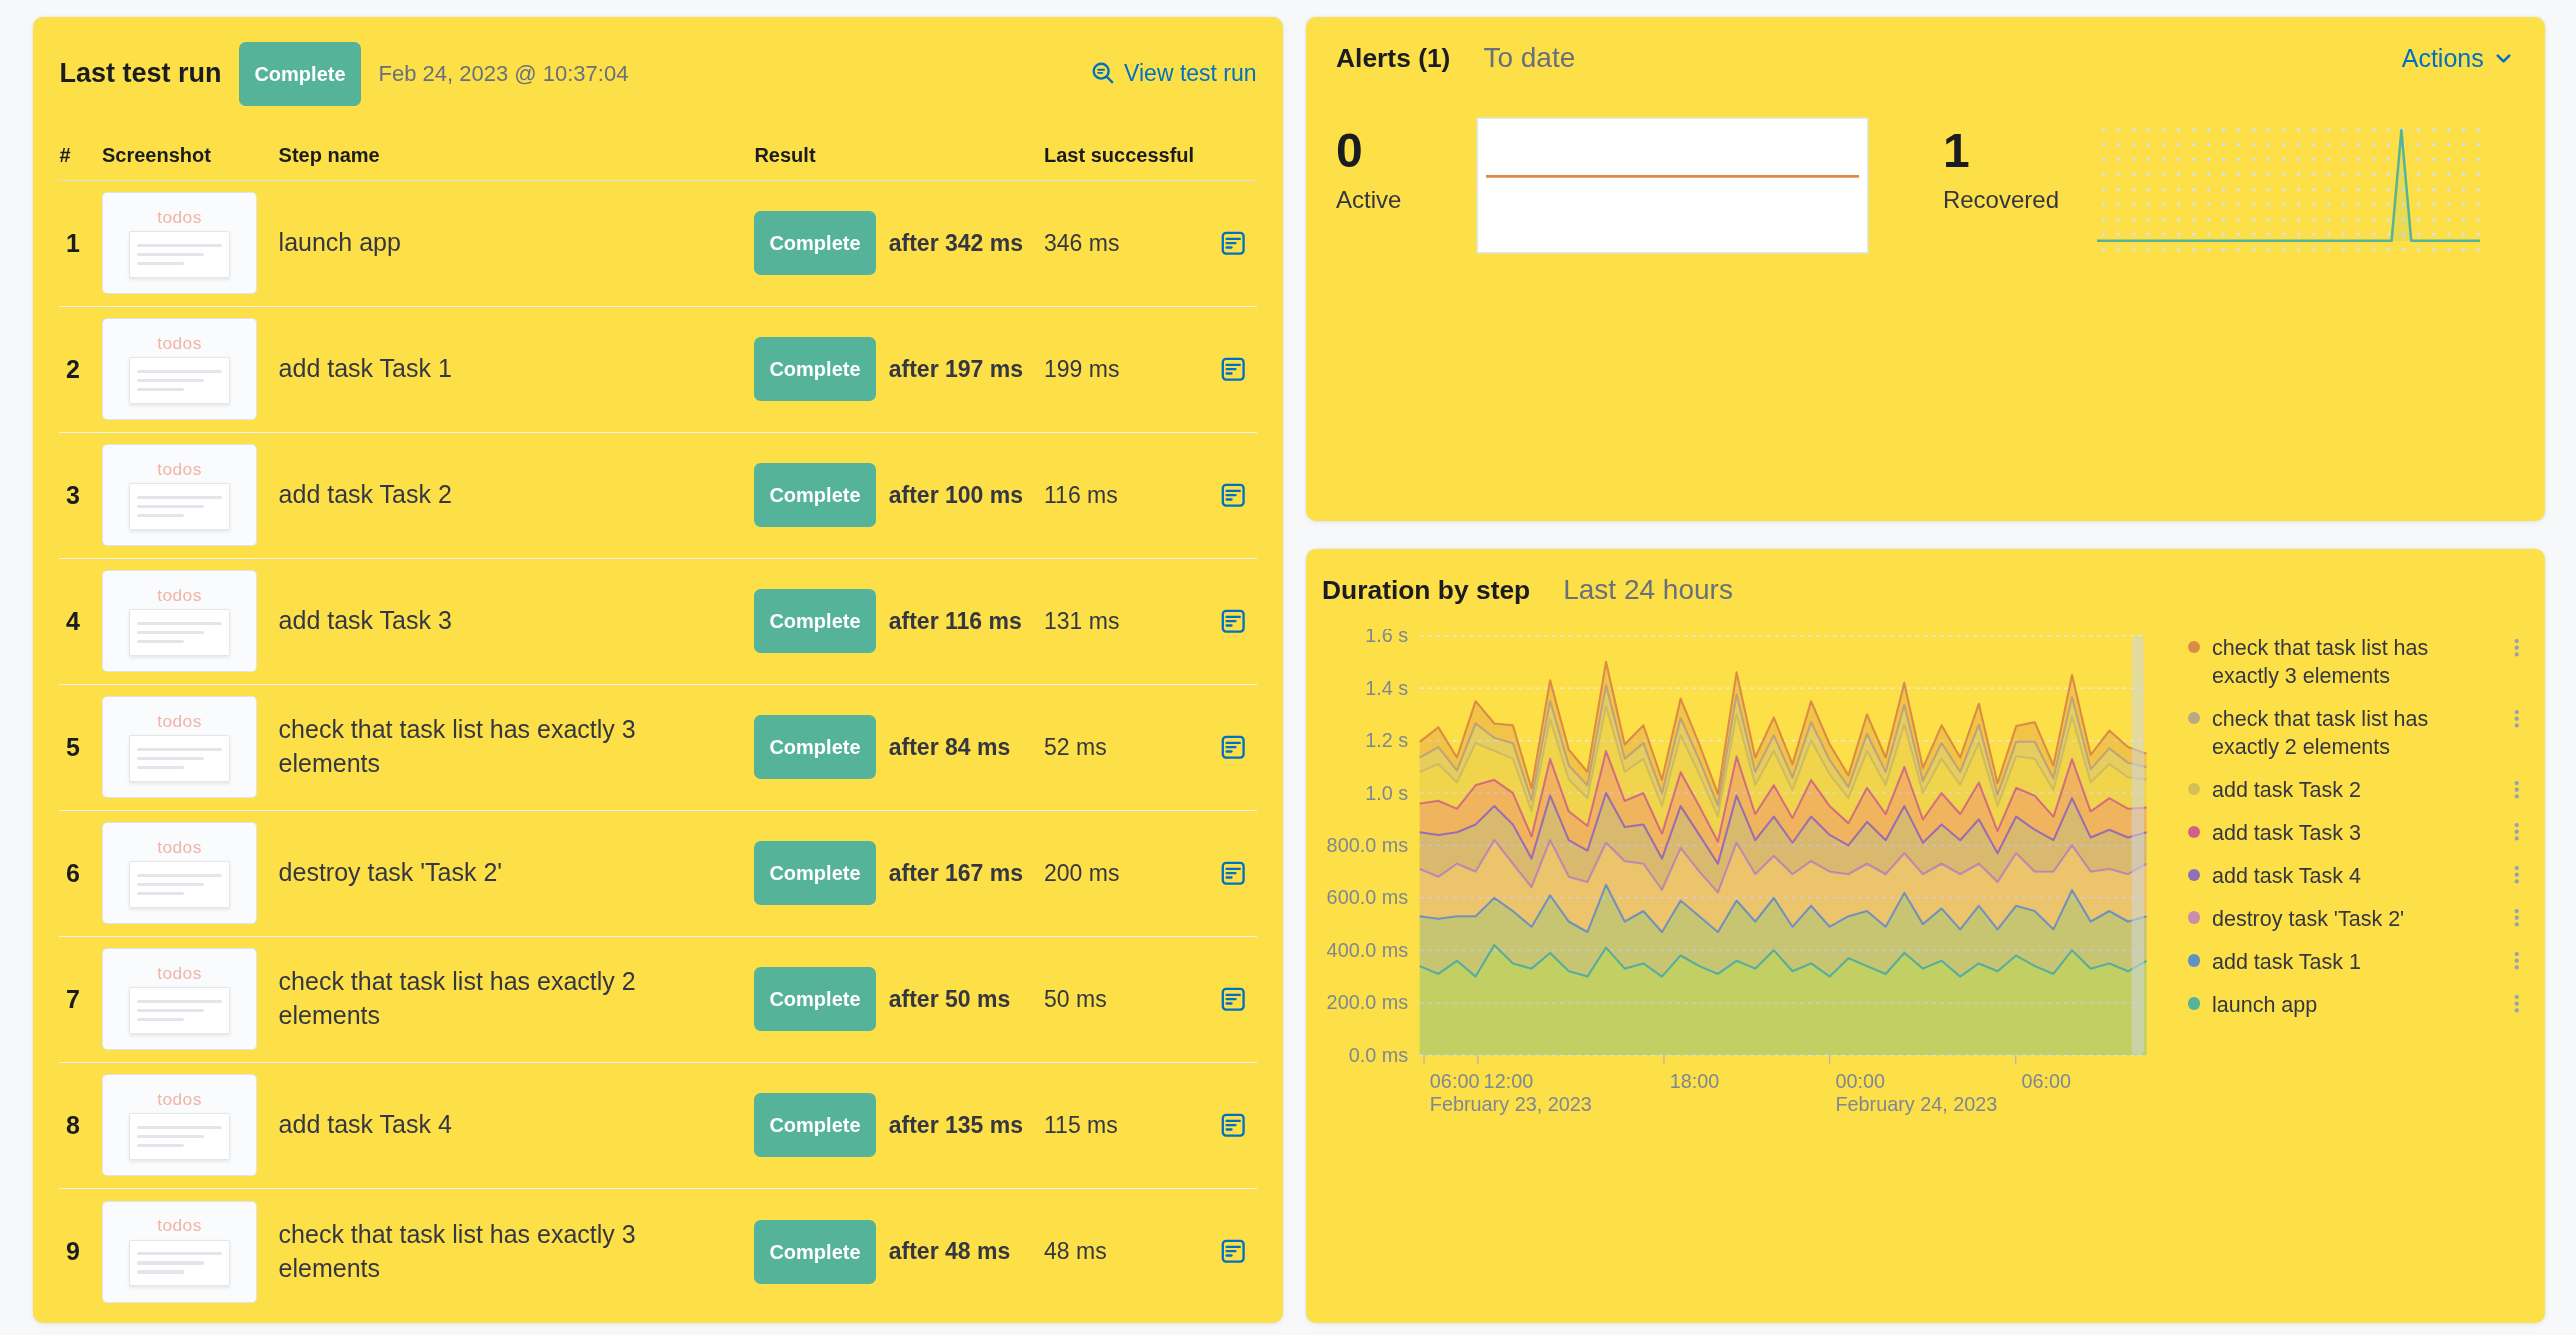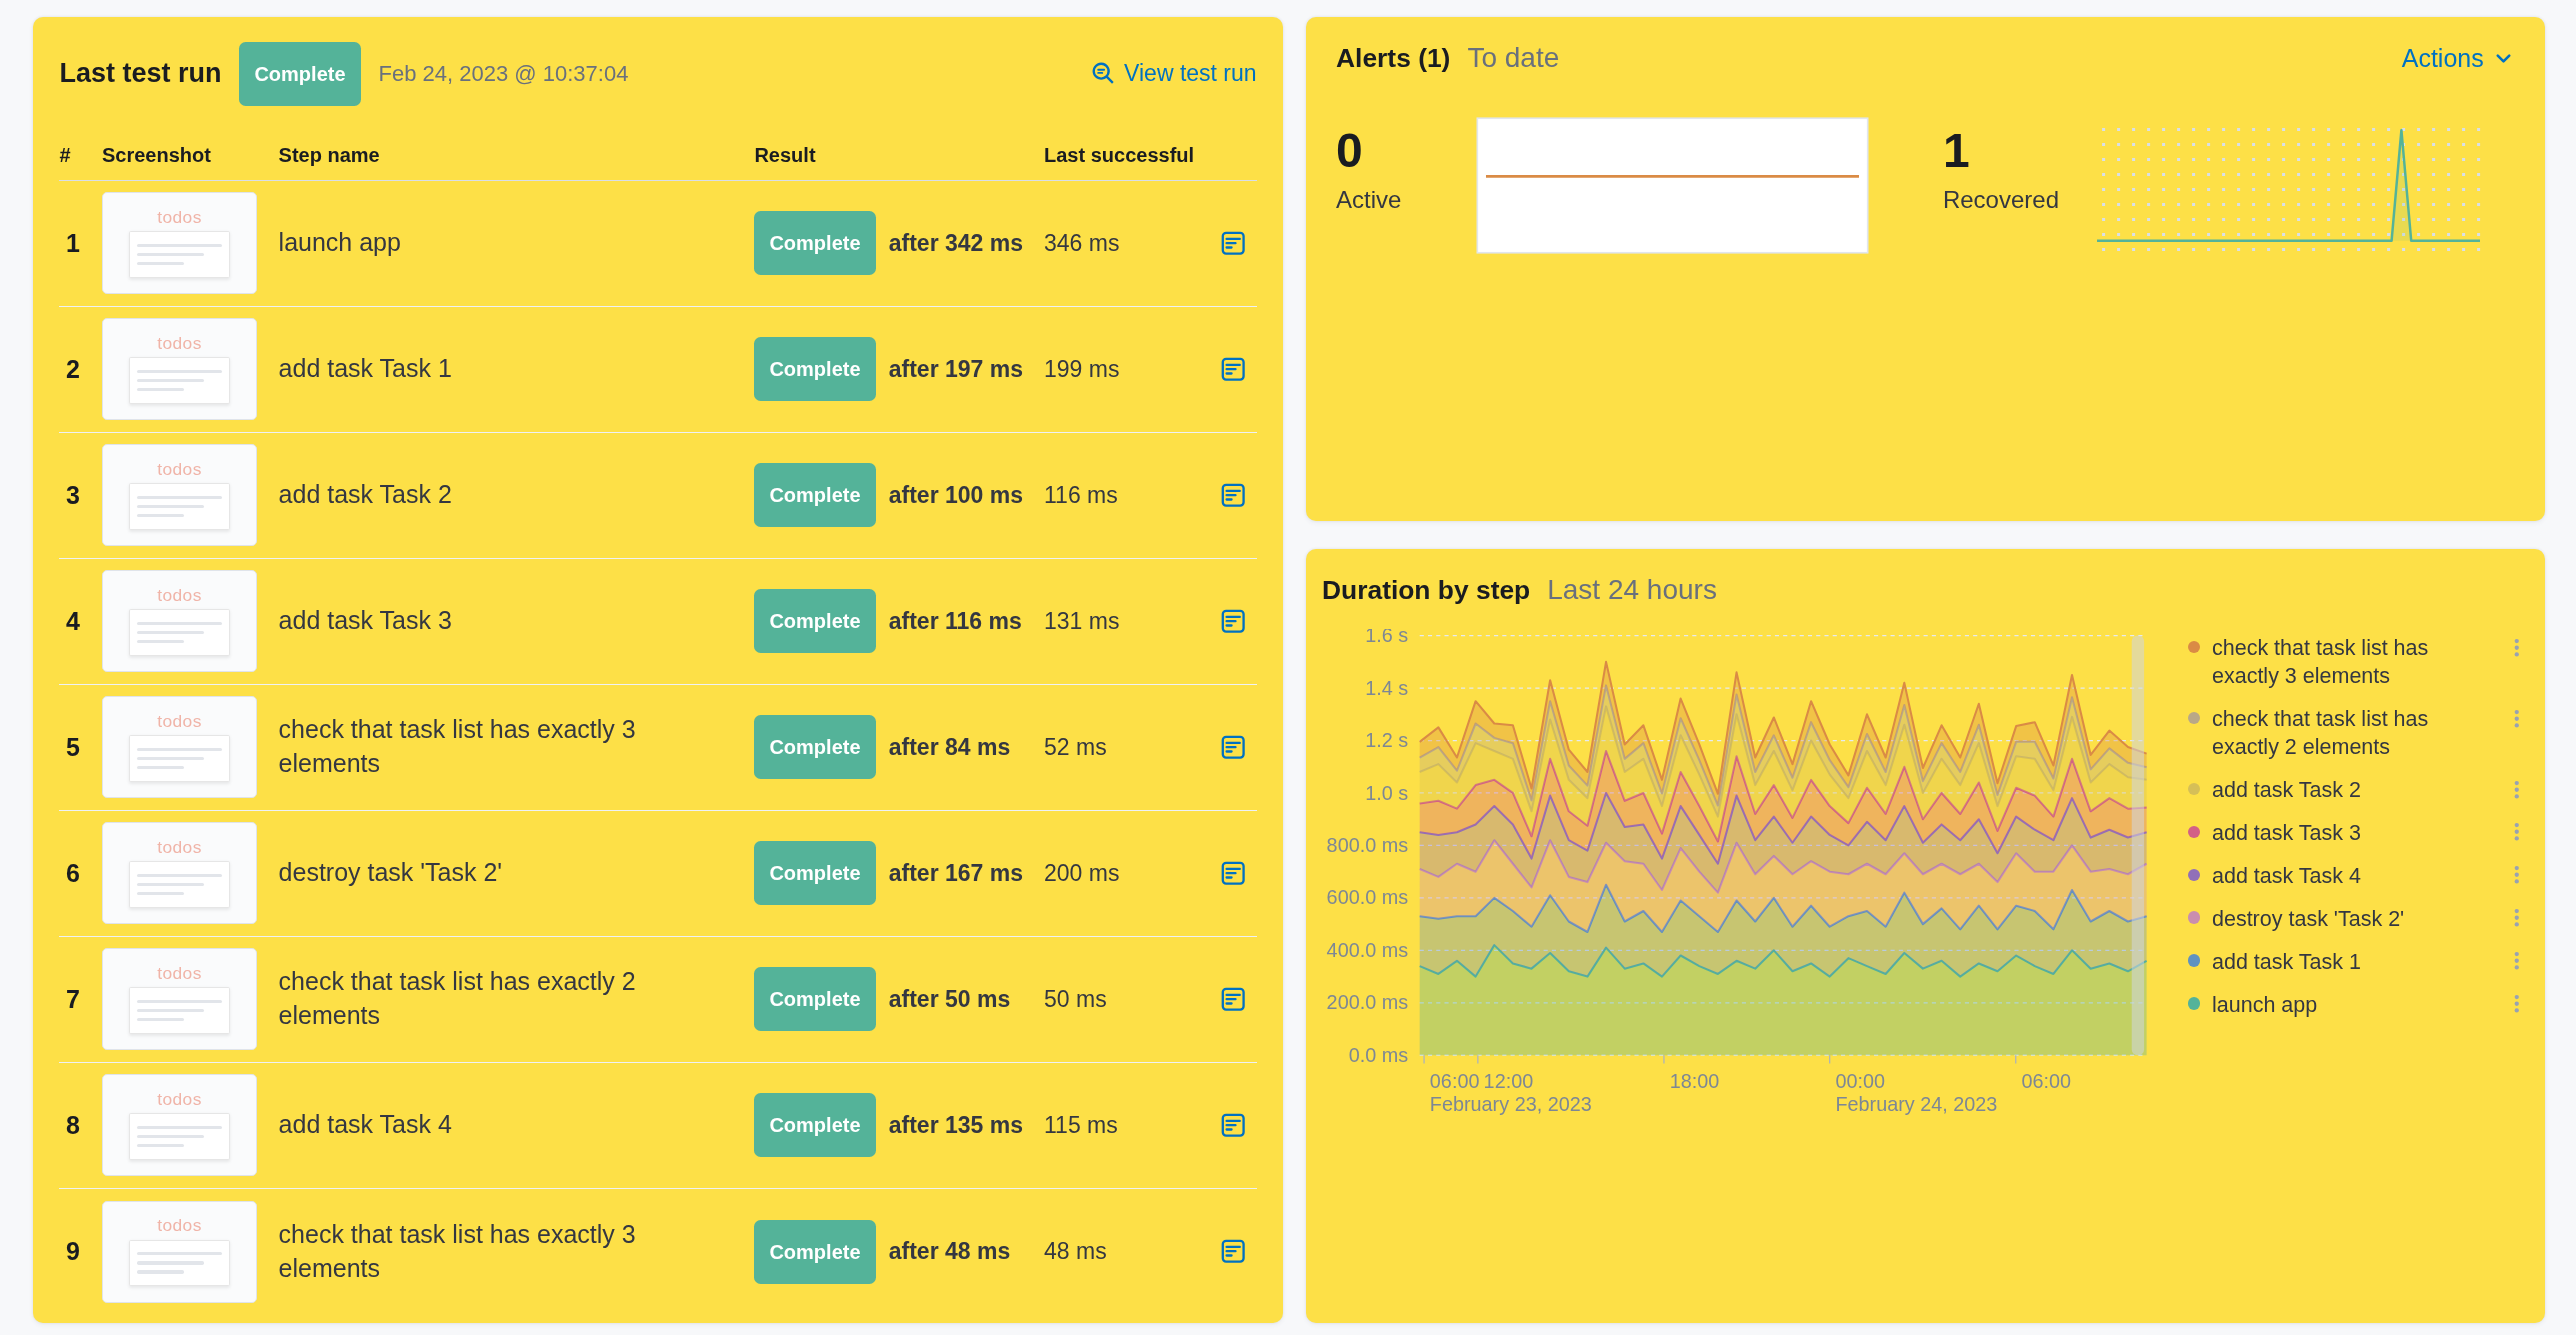--- a/index.html
+++ b/index.html
@@ -53,21 +53,21 @@
   .mini { width: 101px; }
   .mini-title { color: #f0b4a8; font-size: 17.4px; text-align: center; line-height: 1; letter-spacing: 0.4px; }
   .mini-card { background: #fff; border: 0.8px solid #e6e6e6; box-shadow: 0 1.7px 3.3px rgba(0,0,0,.08); margin-top: 5px; padding: 5.8px 6.6px; border-radius: 1.7px; }
   .mini-line { height: 3.3px; background: #e2e5ea; border-radius: 1.7px; margin: 5.8px 0; }
   .w100 { width: 100%; } .w80 { width: 78%; } .w60 { width: 55%; }
 
   
   .right-col { flex: 1; display: flex; flex-direction: column; gap: 28px; }
 
   .alerts-panel { height: 504px; padding: 25px 30px; }
-  .p-head { display: flex; align-items: baseline; gap: 17px; }
+  .p-head { display: flex; align-items: baseline; gap: 33px; }
   .p-title { font-size: 26.4px; font-weight: 700; color: #1a1c21; }
   .p-sub { font-size: 28px; color: #69707d; }
   .actions-btn { font-size: 25px; font-weight: 500; }
 
   .alerts-body { display: flex; justify-content: space-between; margin-top: 43px; padding-right: 30px; }
   .metric { display: flex; gap: 33px; align-items: flex-start; }
   .metric-text { padding-top: 10px; min-width: 107px; }
   .metric-num { font-size: 48px; font-weight: 700; color: #1a1c21; line-height: 1; }
   .metric-label { font-size: 24px; color: #343741; margin-top: 11.6px; }
   .spark { display: block; }

